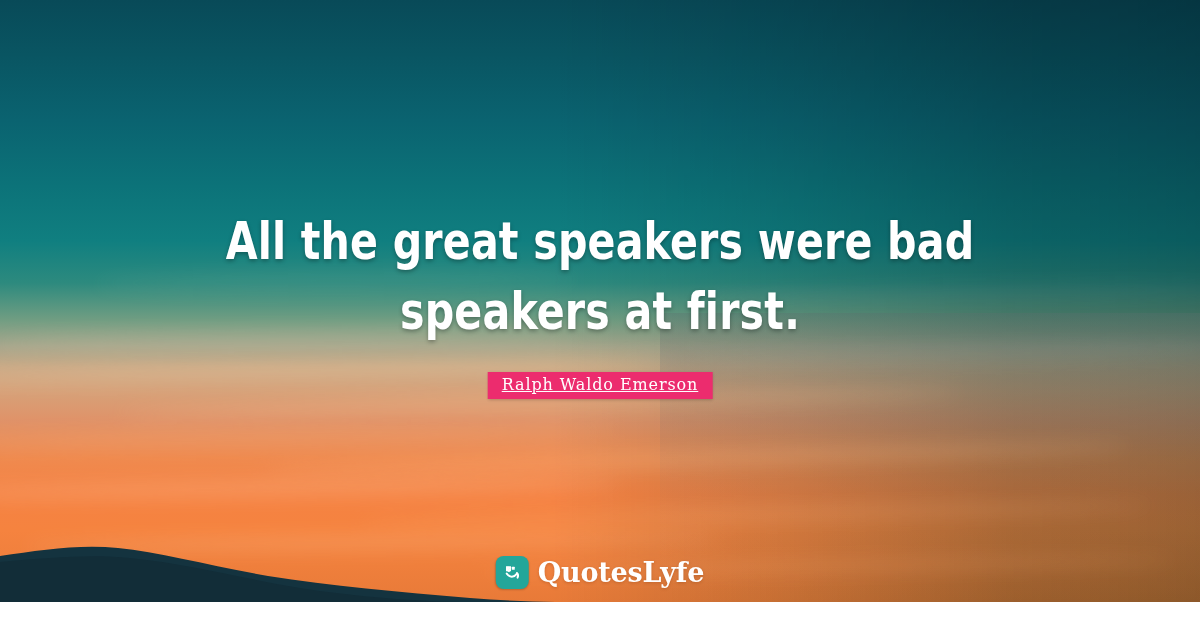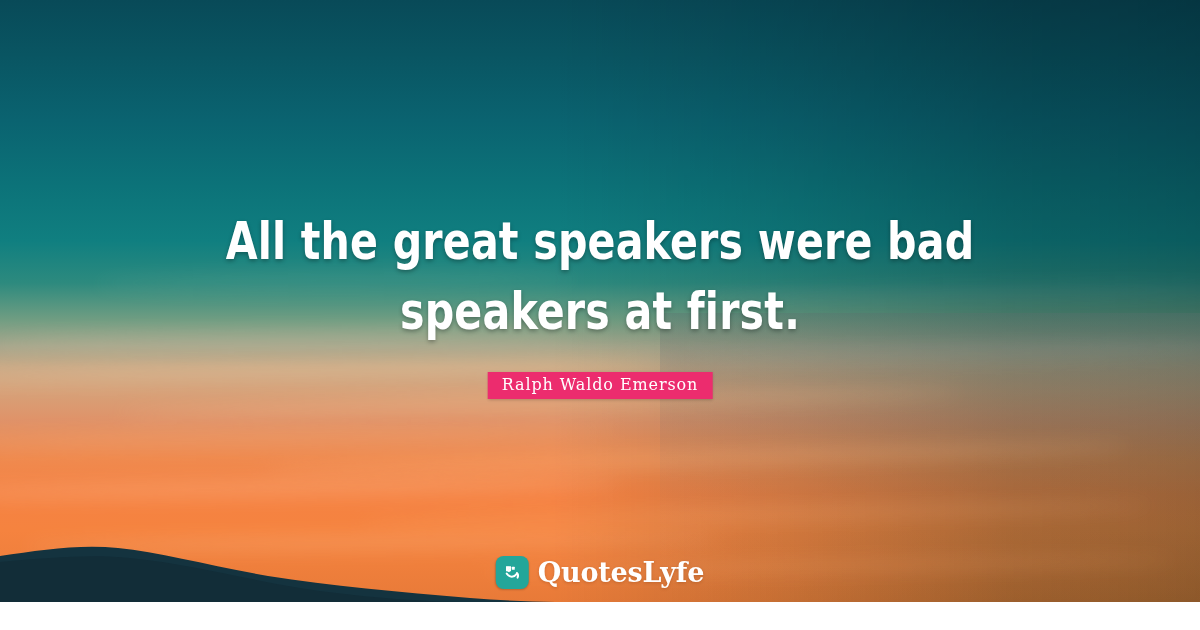--- a/index.html
+++ b/index.html
@@ -143,20 +143,21 @@
     background: #ec2c6e;
     color: #ffffff;
     font-family: "DejaVu Serif", "Liberation Serif", serif;
     font-size: 16px;
     font-weight: 400;
     letter-spacing: 0.9px;
     padding: 4px 14px 5px 14px;
     line-height: 18px;
     white-space: nowrap;
     box-shadow: 0 1px 3px rgba(0,0,0,0.20);
+    text-decoration: underline;
   }
 
   
   .brand {
     position: absolute;
     top: 556px;
     left: 50%;
     transform: translateX(-50%);
     display: flex;
     align-items: center;

